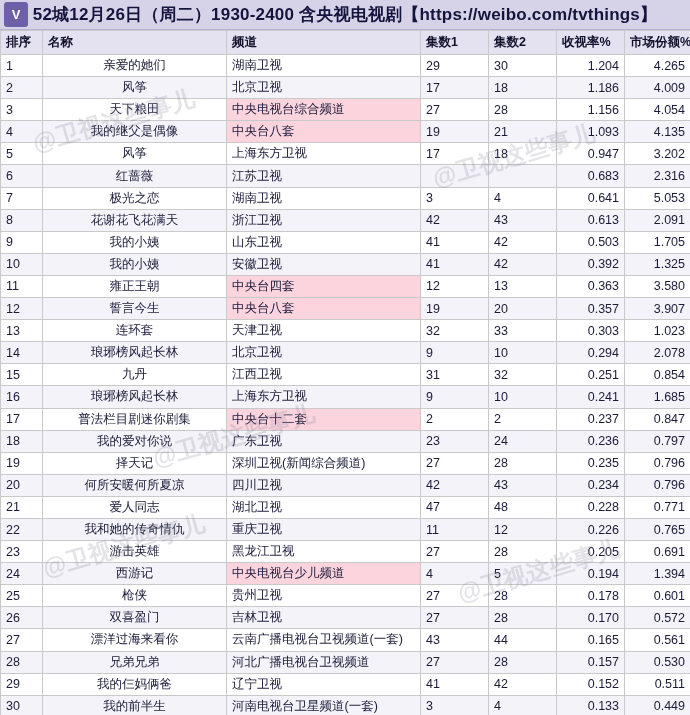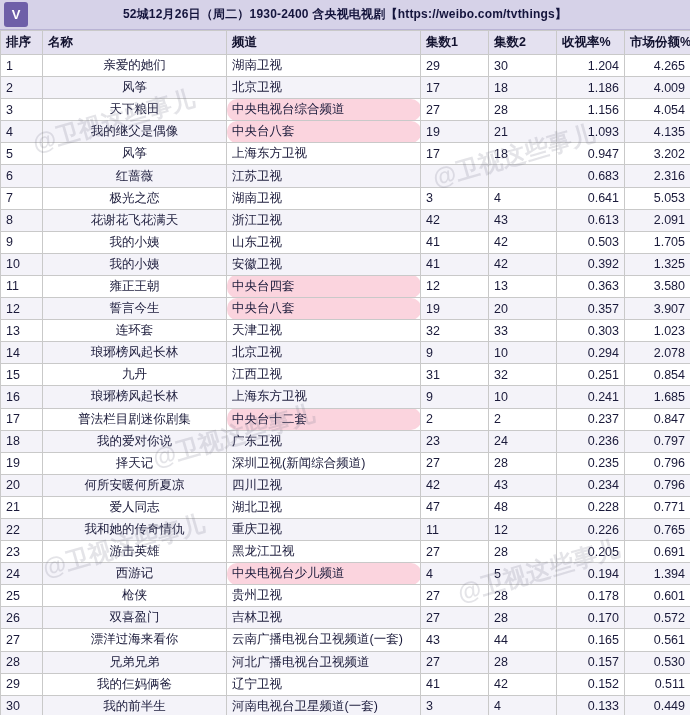--- a/index.html
+++ b/index.html
@@ -19,21 +19,21 @@
   .header {
     position: relative;
     height: 30px;
     background: #d6d2e8;
     border-bottom: 1px solid #b9b3d4;
     display: flex;
     align-items: center;
     justify-content: center;
   }
   .header-title {
-    font-size: 12px;
+    font-size: 17px;
     font-weight: bold;
     color: #14143c;
     letter-spacing: 0.2px;
     white-space: nowrap;
   }
   .logo {
     position: absolute;
     left: 4px; top: 2px;
     width: 24px; height: 25px;
     background: #6e5fa8;
@@ -74,21 +74,21 @@
   }
   th.c-rank, td.c-rank { width: 42px; text-align: left; }
   th.c-name, td.c-name { width: 184px; text-align: center; }
   th.c-chan, td.c-chan { width: 194px; text-align: left; }
   th.c-e1, td.c-e1   { width: 68px; text-align: left; }
   th.c-e2, td.c-e2   { width: 68px; text-align: left; }
   th.c-rat, td.c-rat { width: 68px; text-align: right; }
   th.c-shr, td.c-shr { width: 66px; text-align: right; }
   tbody tr.row-even td { background: #ffffff; }
   tbody tr.row-odd  td { background: #f4f3f9; }
-  td.highlight { background: #fbd4de !important; color: #d02a4c; border-radius: 10px; }
+  td.highlight { background: #fbd4de !important; color: #d02a4c; }
   
   .wm {
     position: absolute;
     color: rgba(120, 120, 140, 0.20);
     font-size: 24px;
     font-weight: bold;
     pointer-events: none;
     white-space: nowrap;
     font-family: "Liberation Sans", "DejaVu Sans", sans-serif;
   }

